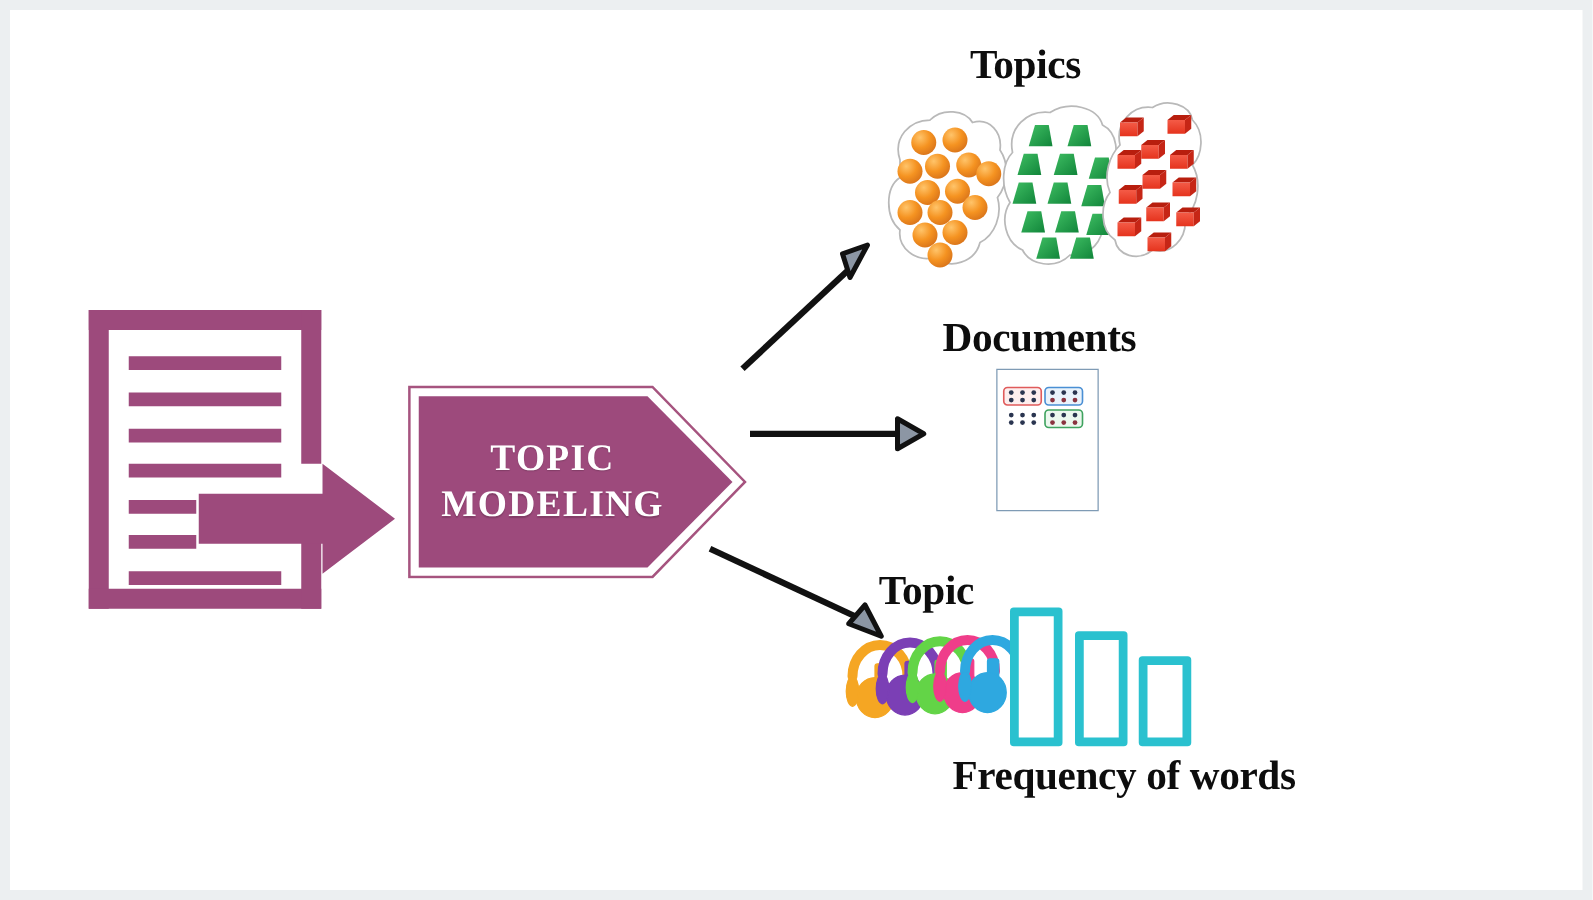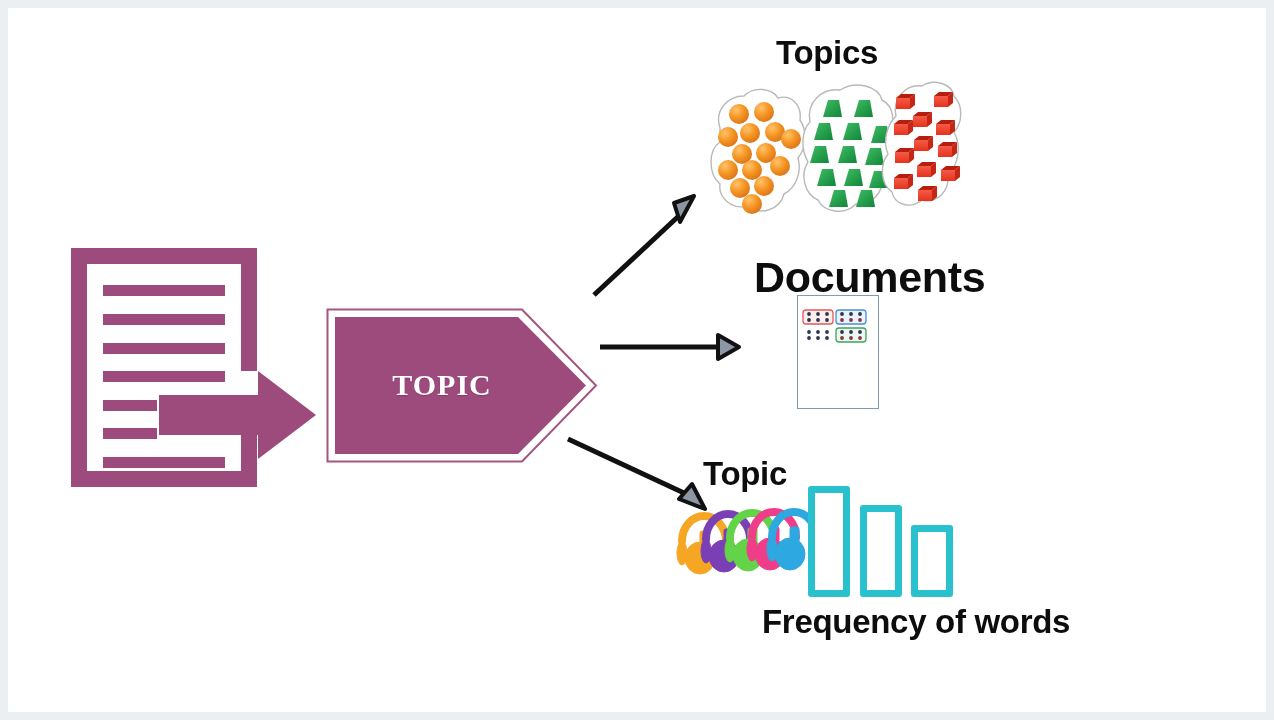--- a/index.html
+++ b/index.html
@@ -10,21 +10,21 @@
     overflow:hidden;
   }
   #slide{
     position:absolute;left:8px;top:8px;
     width:1258px;height:704px;
     background:#ffffff;
     overflow:hidden;
   }
   .lbl{
     position:absolute;
-    font-family:Liberation Sans, sans-serif;
+    font-family:Liberation Serif, serif;
     font-weight:bold;
     color:#0d0d0d;
     white-space:nowrap;
     letter-spacing:-0.3px;
   }
   
   #doc-icon{position:absolute;left:55px;top:232px;width:265px;height:255px;}
   
   #tm-outer{
     position:absolute;left:318px;top:300px;width:272px;height:155px;
@@ -80,20 +80,21 @@
 
   <div id="tm-outer">
     <svg width="272" height="155" viewBox="0 0 272 155" style="position:absolute;left:0;top:0;">
 
       <path d="M1.5 1.5 H196 L270 77.5 L196 153.5 H1.5 Z" fill="none" stroke="#a6547f" stroke-width="2"></path>
 
       <path d="M9 9 H192 L260 77.5 L192 146 H9 Z" fill="#9d4a7c"></path>
     </svg>
     <div id="tm-label">
       <span>TOPIC</span>
+      <span>MODELING</span>
     </div>
   </div>
 
   <svg style="position:absolute;left:0;top:0;width:1258px;height:704px;pointer-events:none;">
 
     <g>
       <line x1="586" y1="287" x2="675" y2="204" stroke="#111111" stroke-width="5"></line>
       <path d="M686 188 L672 214 L666 195 Z" fill="#8c96a4" stroke="#111111" stroke-width="4" stroke-linejoin="round"></path>
     </g>
 
@@ -233,21 +234,21 @@
           </g>
         <g transform="translate(220,110)">
             <path d="M0 4 l5 -4 l14 0 l-5 4 z" fill="#b81e0e"></path>
             <rect x="0" y="4" width="14" height="11" fill="url(#gRedTop)"></rect>
             <path d="M14 4 l5 -4 l0 11 l-5 4 z" fill="#c62616"></path>
           </g>
       </g>
     </g>
   </svg>
 
-  <div class="lbl" style="left:746px;top:245px;font-size:43px;">Documents</div>
+  <div class="lbl" style="left:746px;top:245px;font-size:33px;">Documents</div>
 
   <div id="doc-paper">
     <svg width="80" height="112" viewBox="0 0 80 112">
 
       <rect x="5" y="14" width="30" height="14" rx="3" fill="#fdeeee" stroke="#e05b5b" stroke-width="1.3"></rect>
       <rect x="38" y="14" width="30" height="14" rx="3" fill="#eaf3fb" stroke="#4a8fd4" stroke-width="1.3"></rect>
       <rect x="38" y="32" width="30" height="14" rx="3" fill="#ecf8ef" stroke="#3fa35f" stroke-width="1.3"></rect>
 
       <g fill="#2a3550">
         <circle cx="11" cy="18" r="1.9"></circle>

